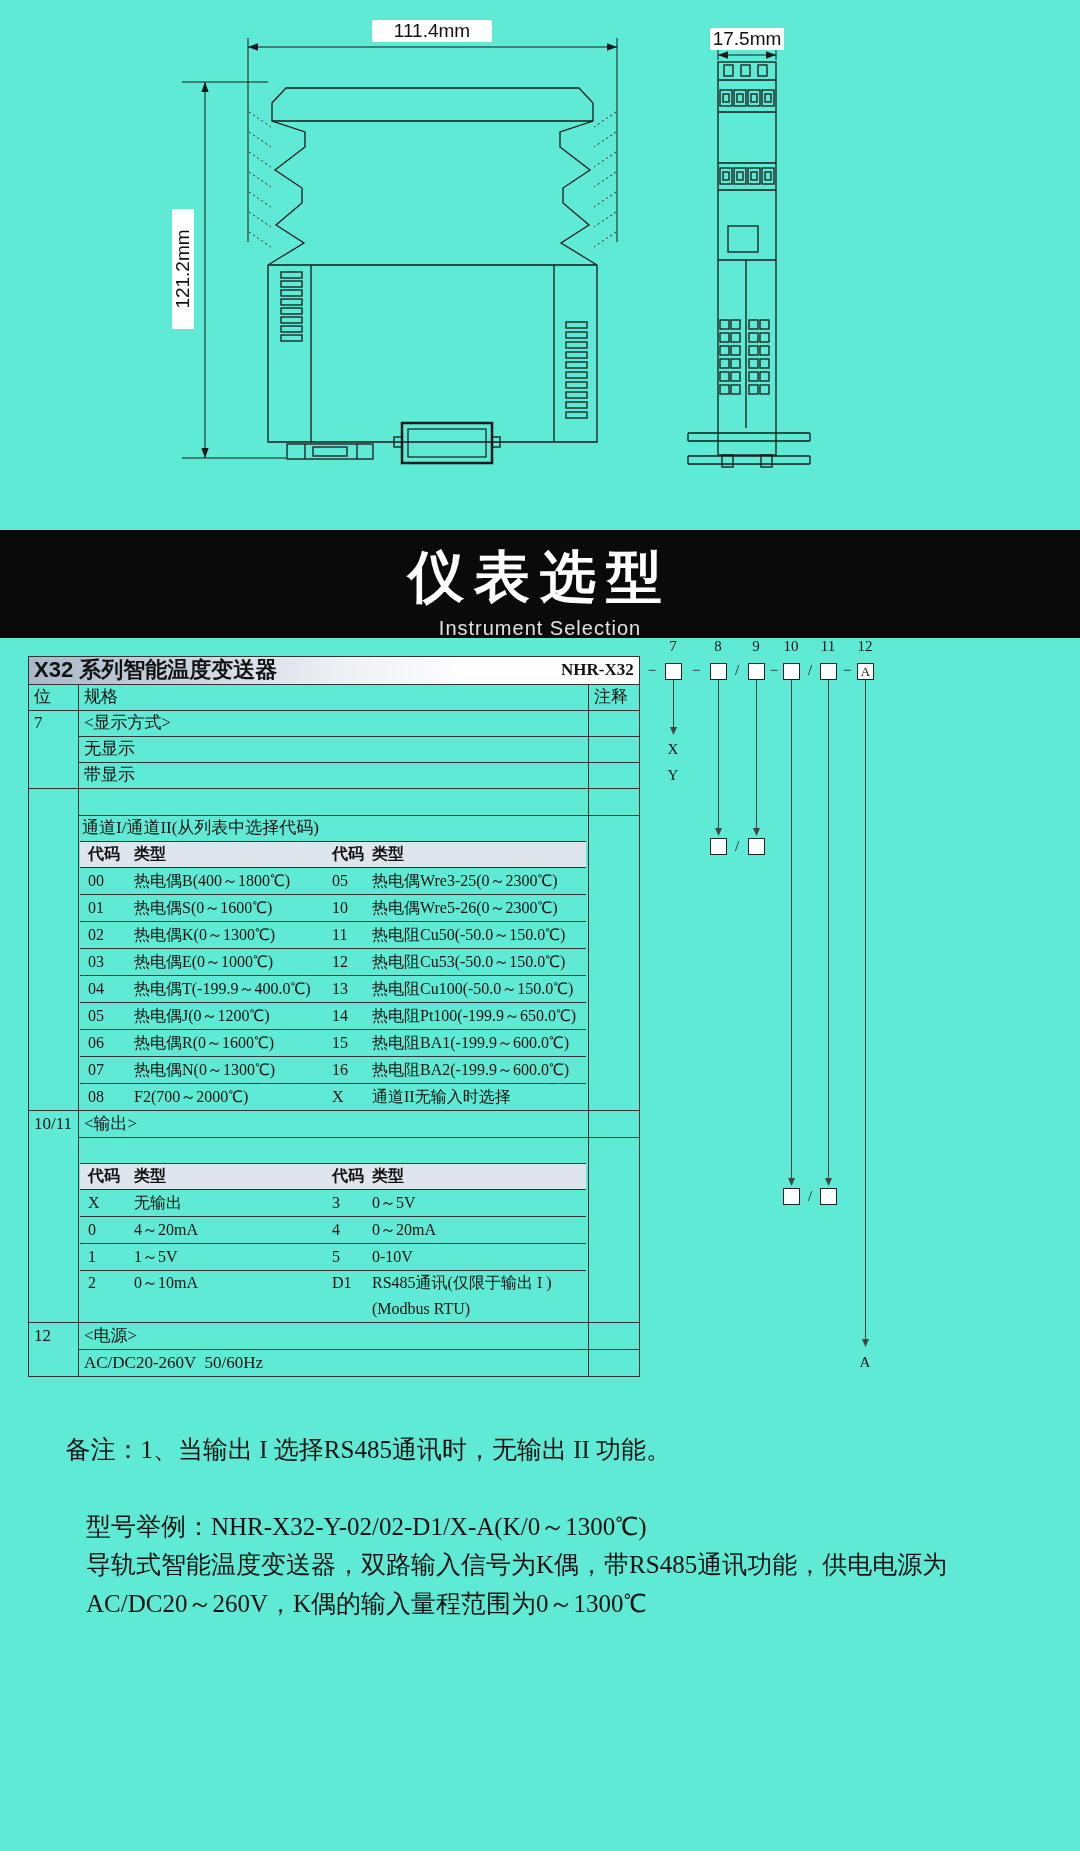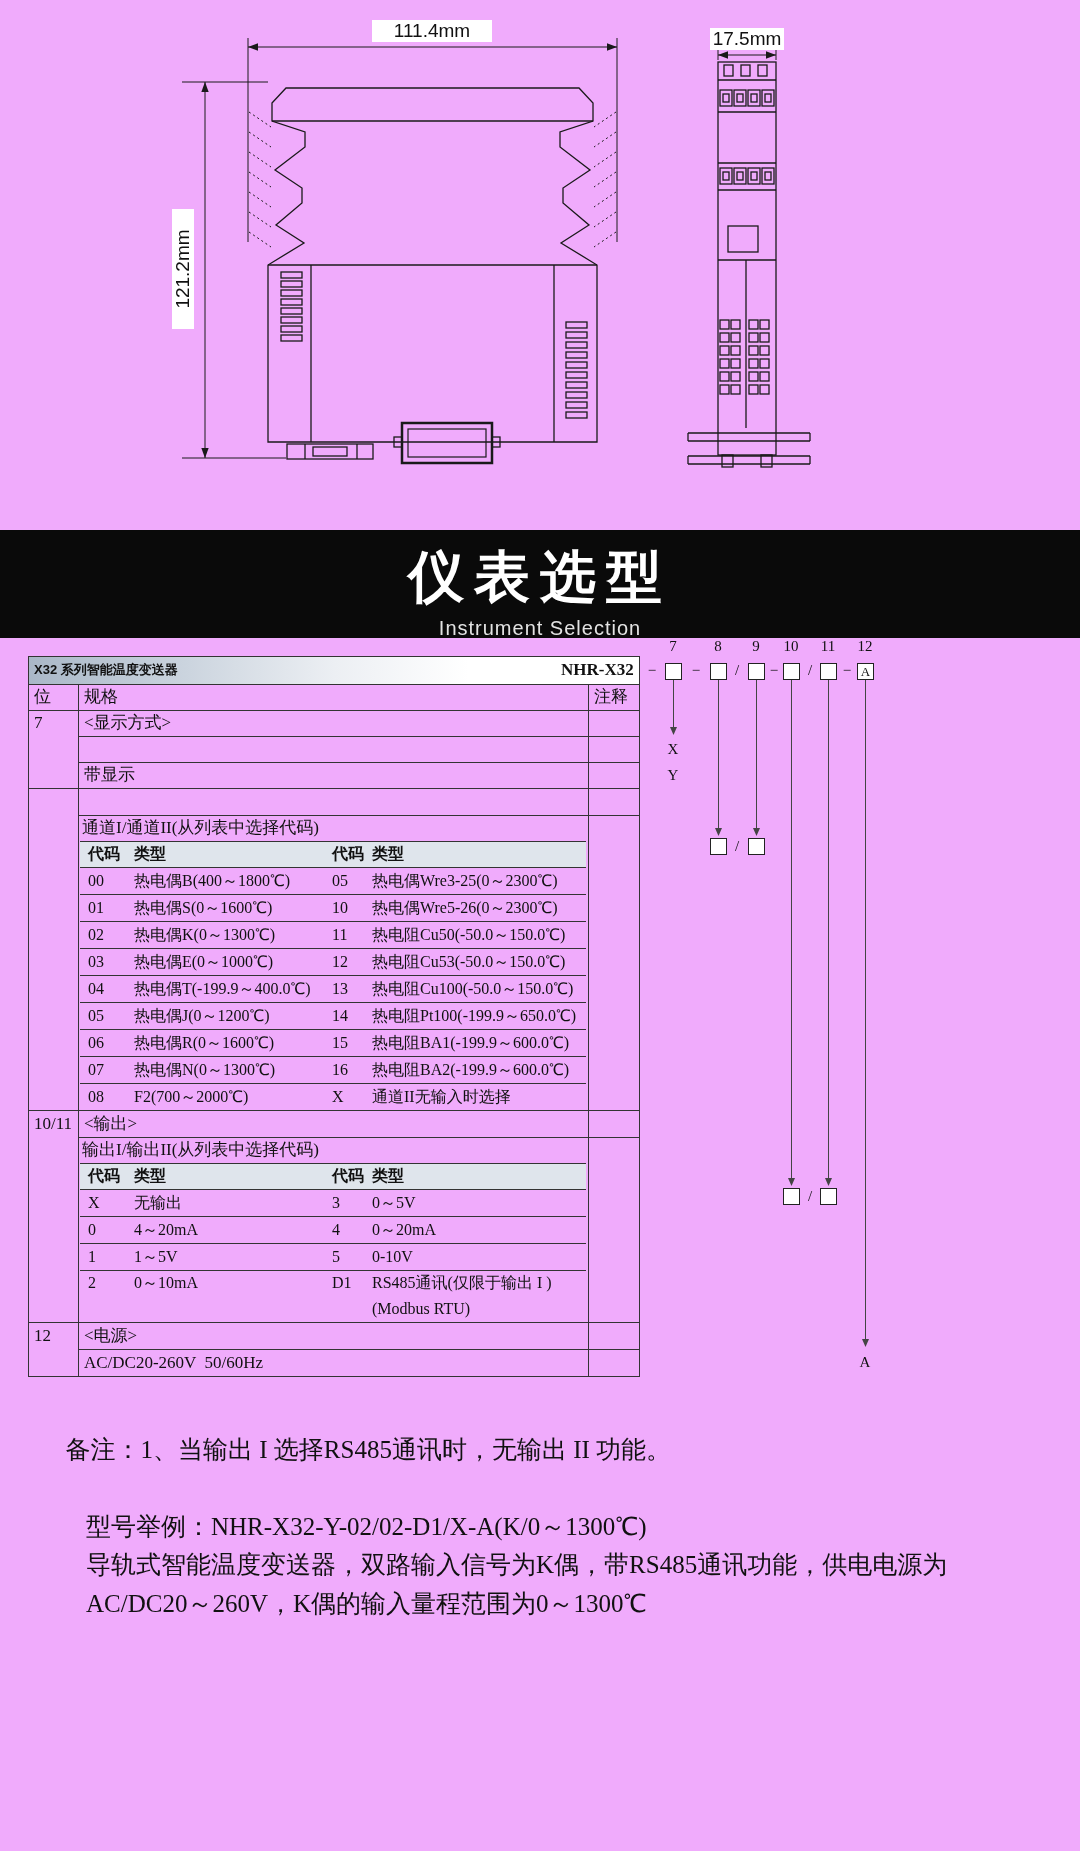--- a/index.html
+++ b/index.html
@@ -1,18 +1,18 @@
 <!DOCTYPE html>
 <html><head>
 <meta charset="utf-8">
 <title>NHR-X32</title>
 <style>
   * { box-sizing: border-box; }
   html, body { margin:0; padding:0; background:#ffffff; }
-  #page { position:relative; width:1080px; height:1851px; background:#f0abfc;
+  #page { position:relative; width:1080px; height:1851px; background:#5eead4;
           font-family:"Liberation Serif", serif; color:#111; overflow:hidden; }
 
   
   #drawing { position:absolute; top:0; left:0; width:1080px; height:530px; }
   #drawing svg { position:absolute; top:0; left:0; }
   .dim { position:absolute; font-family:"Liberation Sans", sans-serif; font-size:19px;
          color:#111; text-align:center; background:#fff; }
   #dim-w { left:372px; top:20px; width:120px; }
   #dim-h { left:123px; top:258px; width:120px; transform:rotate(-90deg); }
   #dim-s { left:710px; top:28px; width:74px; }
@@ -22,21 +22,21 @@
             background:#0a0a0a; text-align:center; }
   #banner h1 { margin:0; padding-top:10px; font-family:"Liberation Sans", sans-serif;
                font-size:56px; font-weight:bold; color:#ffffff; letter-spacing:10px; }
   #banner .sub { font-family:"Liberation Sans", sans-serif; font-size:20px; color:#e3e3e3;
                  letter-spacing:1px; margin-top:1px; }
 
   
   #selection { position:absolute; top:638px; left:0; width:1080px; height:752px; font-size:17px; }
   #selection svg.overlay { position:absolute; top:0; left:0; }
   .series { position:absolute; left:34px; top:18px; height:28px; line-height:28px;
-            font-family:"Liberation Sans", sans-serif; font-weight:bold; font-size:13px; }
+            font-family:"Liberation Sans", sans-serif; font-weight:bold; font-size:22px; }
   .model-prefix { position:absolute; left:561px; top:19px; height:26px; line-height:26px;
                   font-weight:bold; font-size:17px; }
   .dig  { position:absolute; top:0; width:22px; height:18px; text-align:center; font-size:15px; }
   .cbox { position:absolute; top:25px; width:17px; height:17px; border:1px solid #222;
           background:#fff; text-align:center; line-height:15px; font-size:13px; }
   .sep  { position:absolute; top:19px; width:12px; height:26px; line-height:26px;
           text-align:center; font-size:15px; }
   .ann  { position:absolute; width:22px; text-align:center; font-size:15px; }
   .pair-box { position:absolute; width:17px; height:17px; border:1px solid #222; background:#fff; }
   .pair-slash { position:absolute; width:12px; height:17px; line-height:17px;
@@ -281,20 +281,23 @@
     <div class="mrow" style="top:46px">
       <span class="pos">位</span>
       <span class="spec">规格</span>
       <span class="note-h">注释</span>
     </div>
 
     <div class="mrow" style="top:72px">
       <span class="pos">7</span>
       <span class="spec">&lt;显示方式&gt;</span>
     </div>
+    <div class="mrow" style="top:98px">
+      <span class="spec">无显示</span>
+    </div>
     <div class="mrow" style="top:124px">
       <span class="spec">带显示</span>
     </div>
 
     <div class="mrow" style="top:177px">
       <span class="spec" style="left:54px">通道I/通道II(从列表中选择代码)</span>
     </div>
     <div class="irow ihead" style="top:203px;height:26px;line-height:26px">
       <span class="cc1">代码</span>
       <span class="ct1">类型</span>
@@ -352,23 +355,20 @@
     <div class="irow" style="top:445px">
       <span class="cc1">08</span>
       <span class="ct1">F2(700～2000℃)</span>
       <span class="cc2">X</span>
       <span class="ct2">通道II无输入时选择</span>
     </div>
 
     <div class="mrow" style="top:472px;height:27px;line-height:27px">
       <span class="pos">10/11</span>
       <span class="spec">&lt;输出&gt;</span>
-    </div>
-    <div class="mrow" style="top:499px">
-      <span class="spec" style="left:54px">输出I/输出II(从列表中选择代码)</span>
     </div>
     <div class="irow ihead" style="top:525px;height:26px;line-height:26px">
       <span class="cc1">代码</span>
       <span class="ct1">类型</span>
       <span class="cc2">代码</span>
       <span class="ct2">类型</span>
     </div>
     <div class="irow" style="top:551px">
       <span class="cc1">X</span>
       <span class="ct1">无输出</span>

